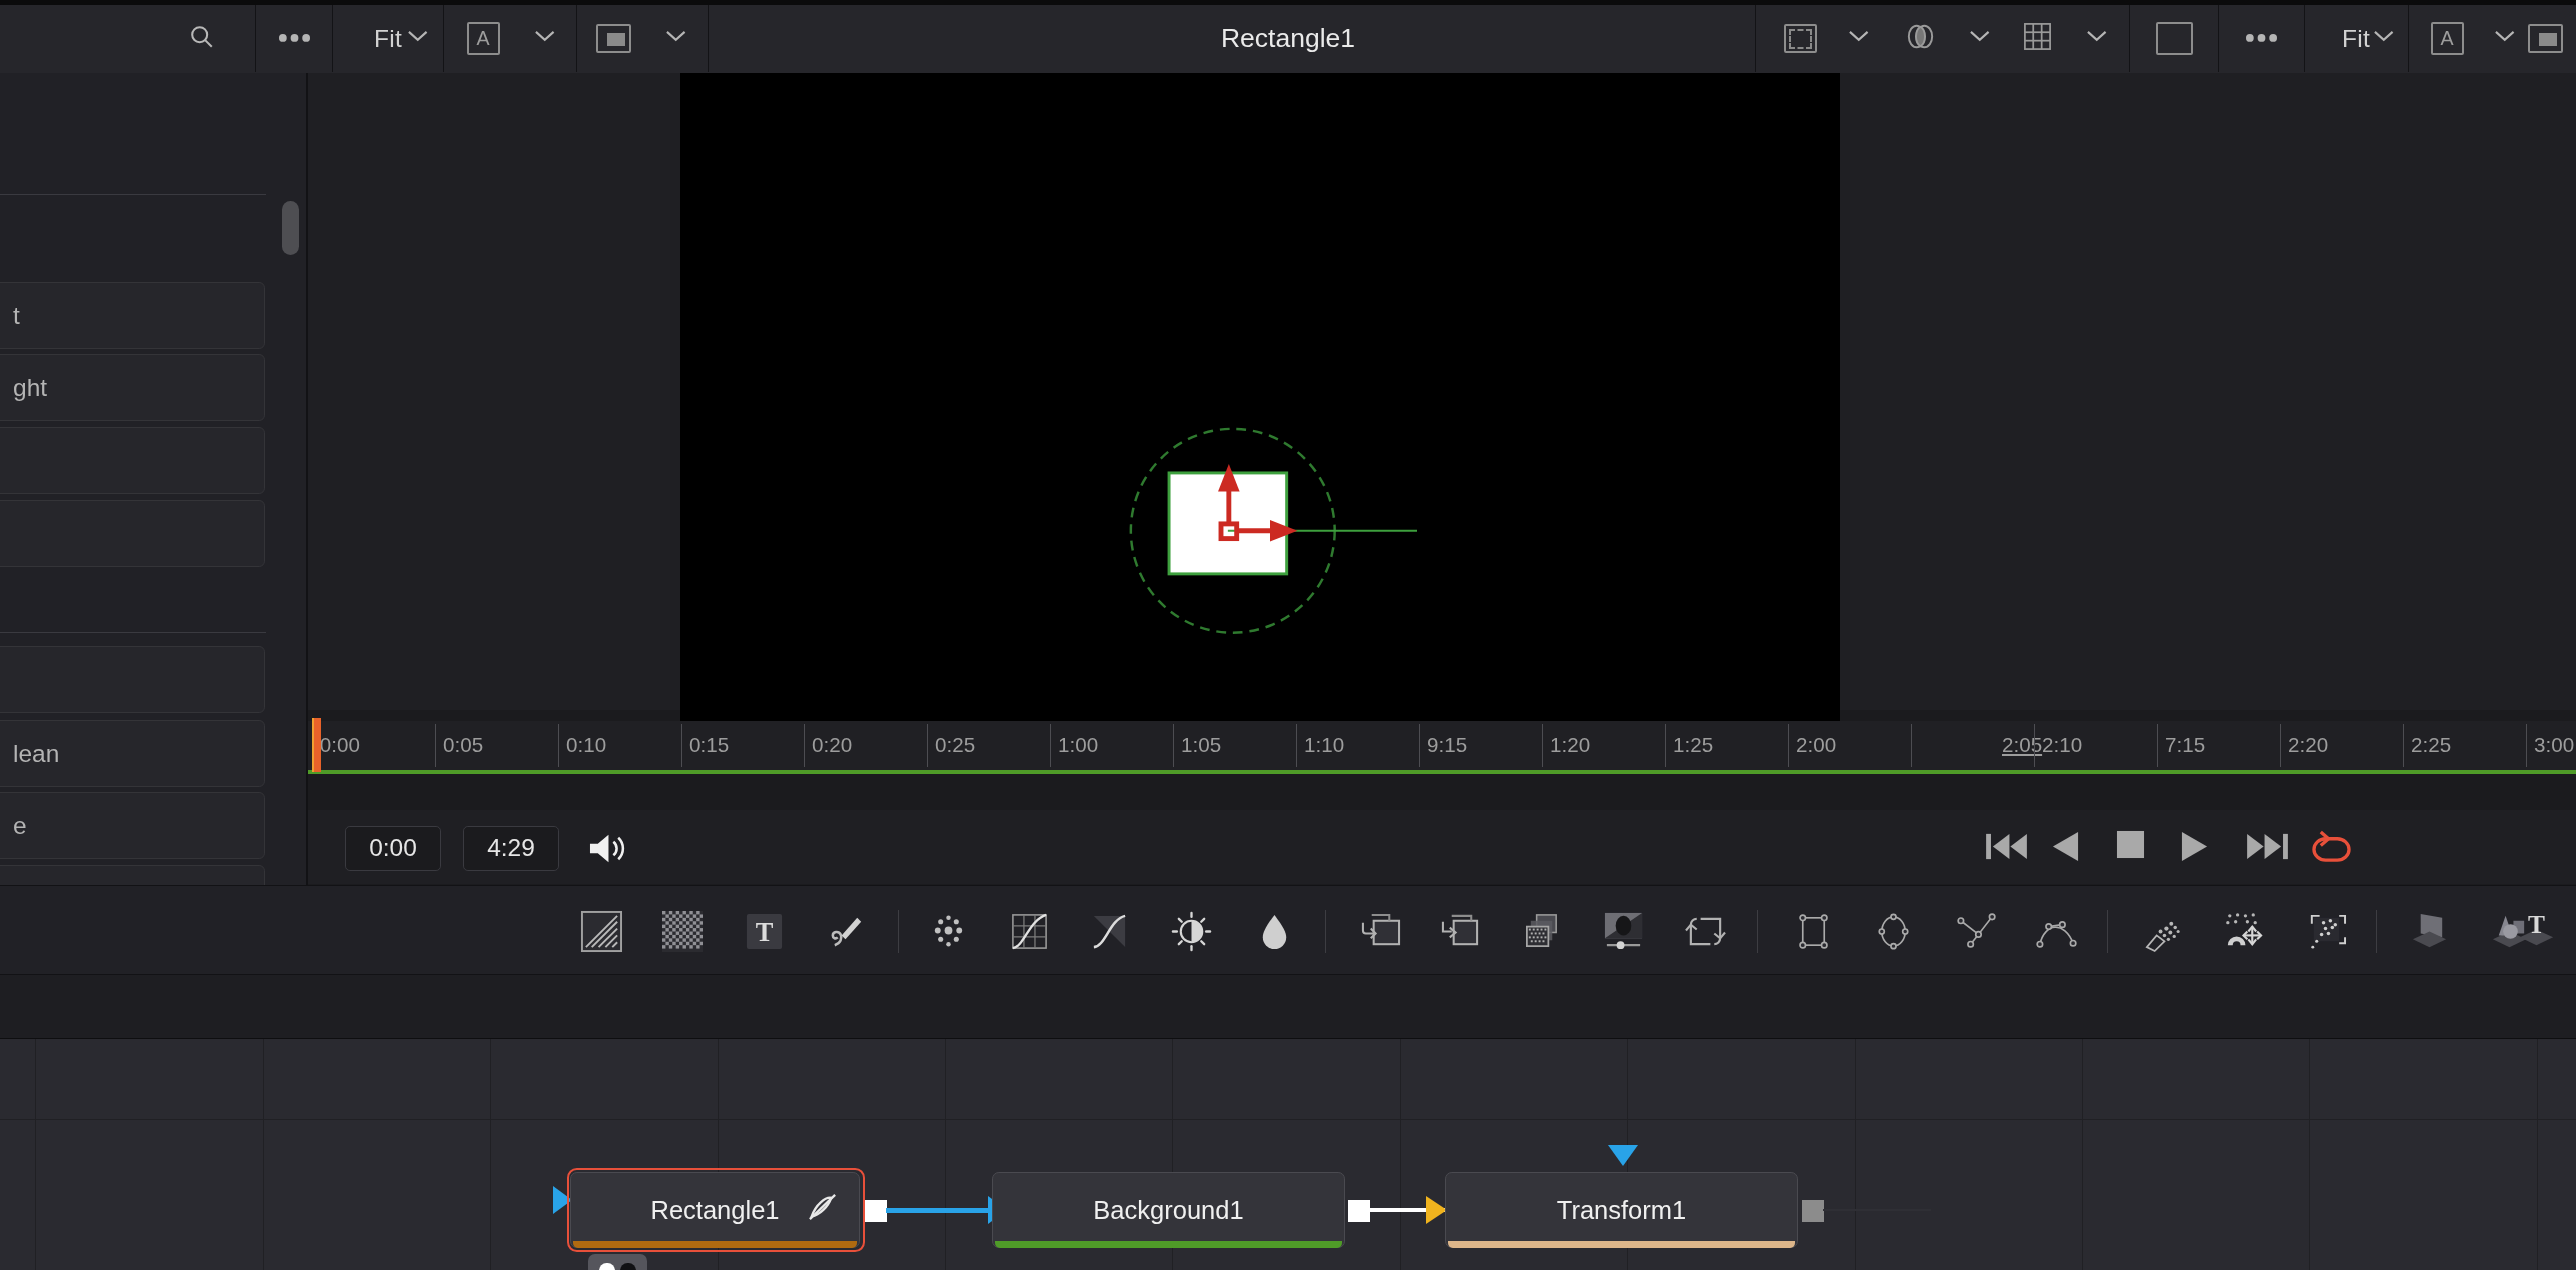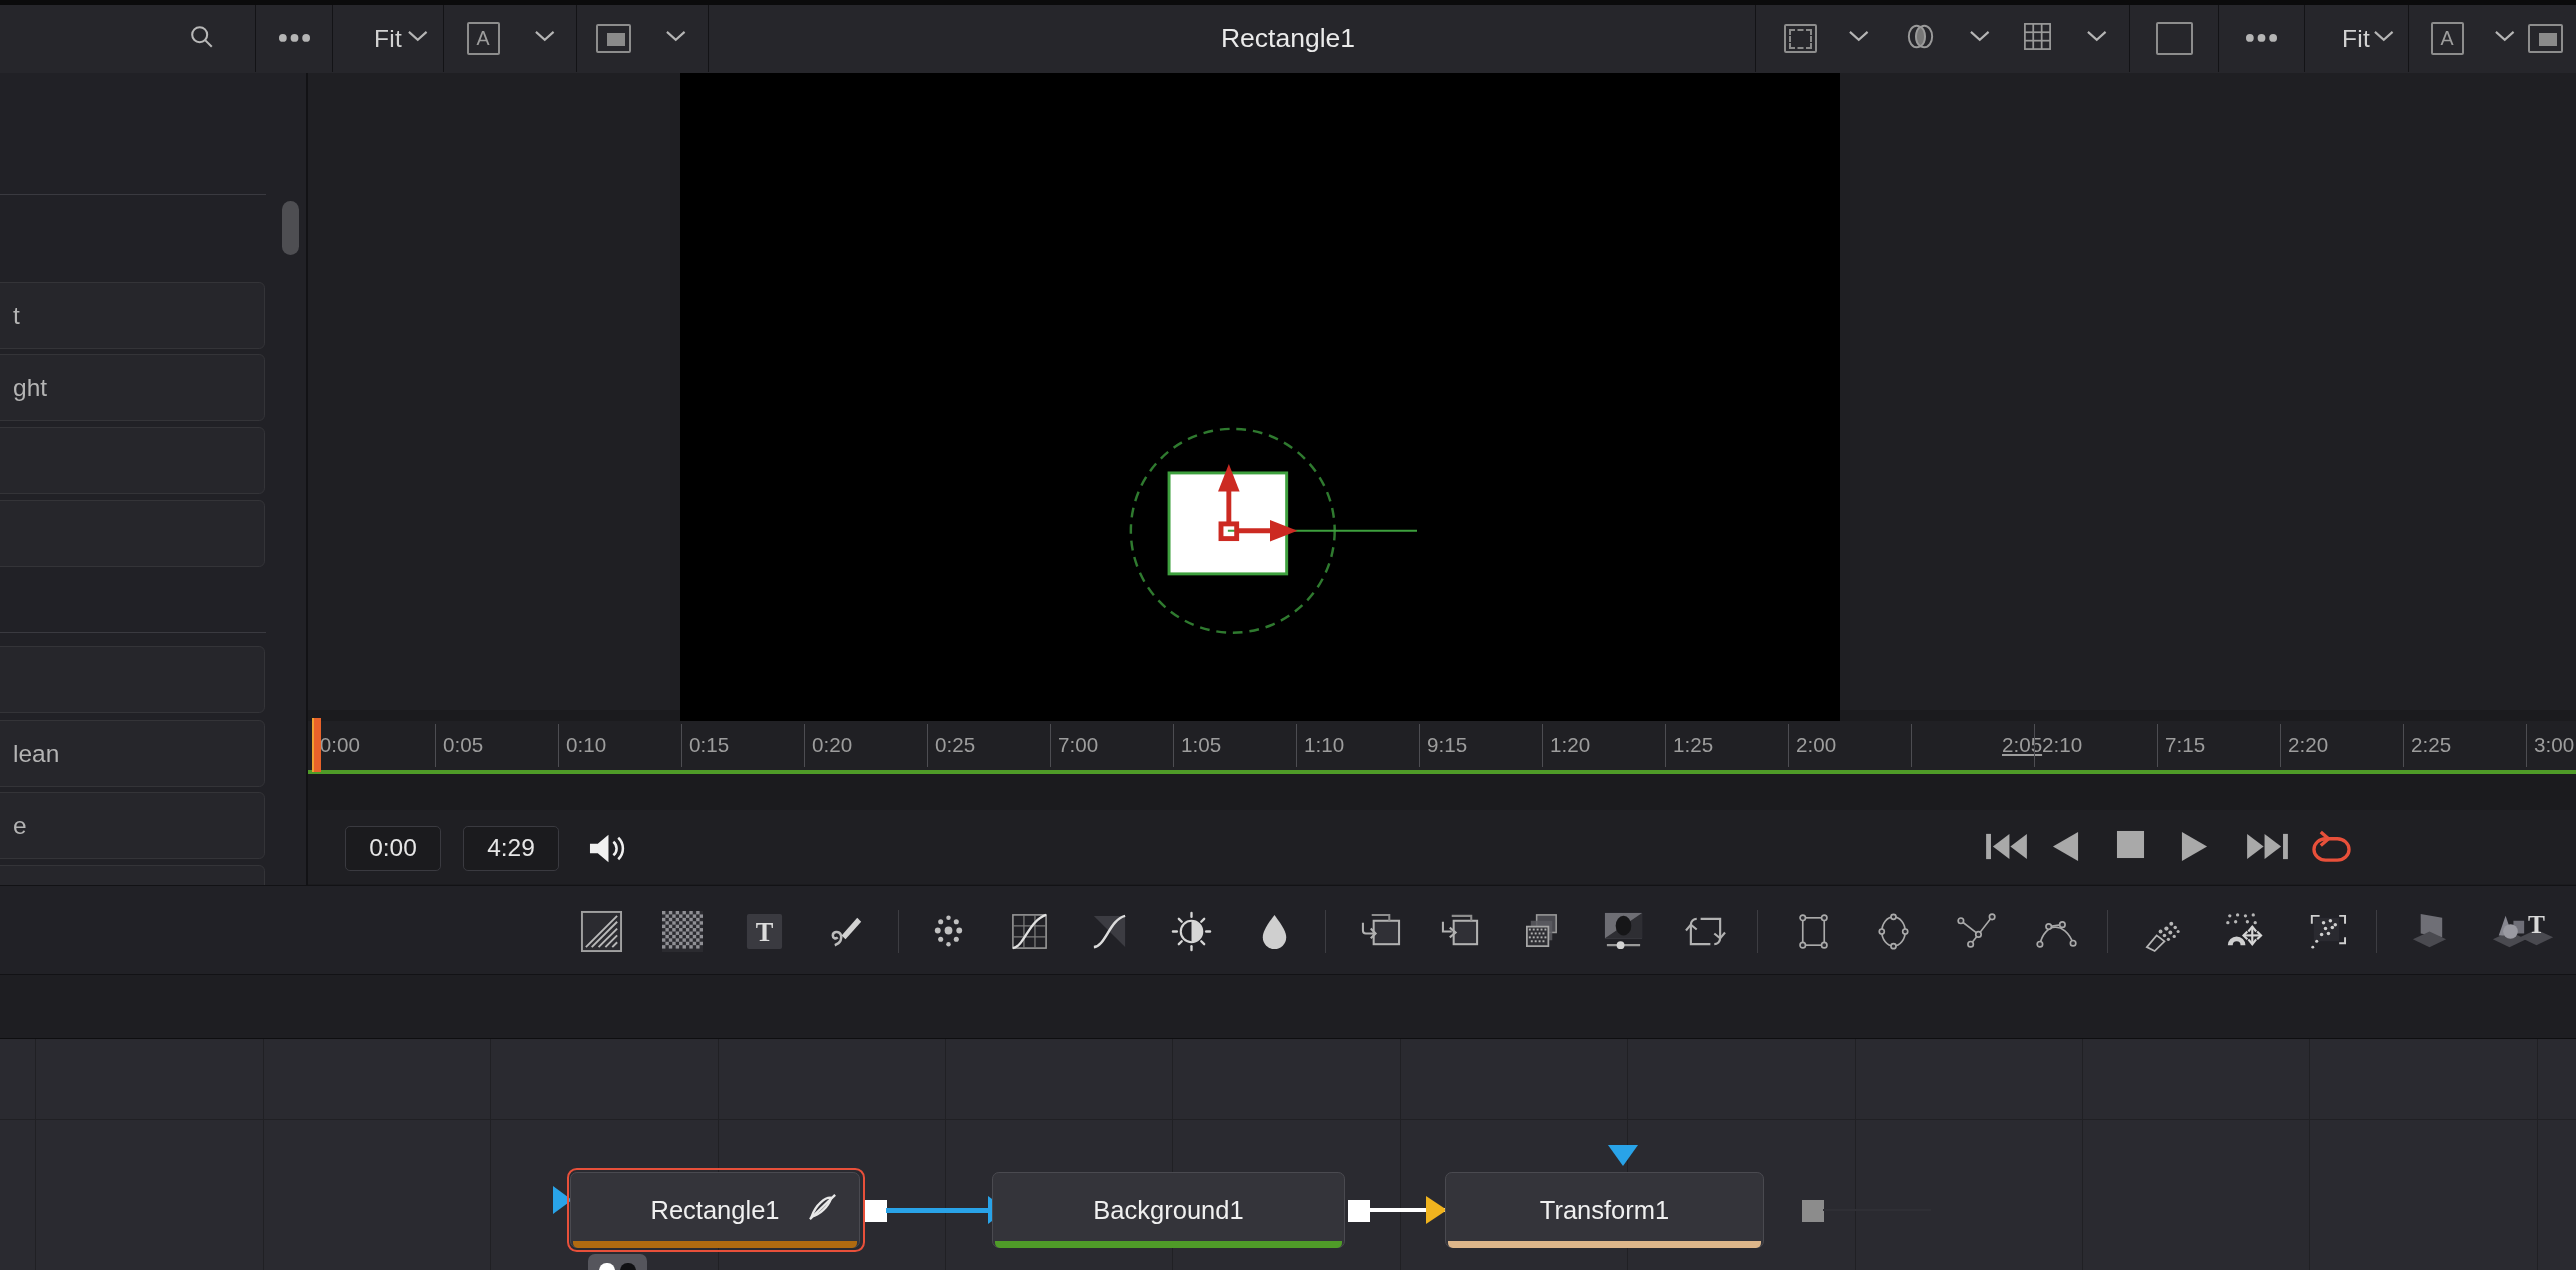--- a/index.html
+++ b/index.html
@@ -306,21 +306,21 @@
       <div class="tlab" style="left: 135px;">0:05</div>
       <div class="tick" style="left: 250px;"></div>
       <div class="tlab" style="left: 258px;">0:10</div>
       <div class="tick" style="left: 373px;"></div>
       <div class="tlab" style="left: 381px;">0:15</div>
       <div class="tick" style="left: 496px;"></div>
       <div class="tlab" style="left: 504px;">0:20</div>
       <div class="tick" style="left: 619px;"></div>
       <div class="tlab" style="left: 627px;">0:25</div>
       <div class="tick" style="left: 742px;"></div>
-      <div class="tlab" style="left: 750px;">7:00</div>
+      <div class="tlab" style="left: 750px;">1:00</div>
       <div class="tick" style="left: 865px;"></div>
       <div class="tlab" style="left: 873px;">1:05</div>
       <div class="tick" style="left: 988px;"></div>
       <div class="tlab" style="left: 996px; text-align: right;">1:10</div>
       <div class="tick" style="left: 1111px;"></div>
       <div class="tlab" style="left: 1119px;">9:15</div>
       <div class="tick" style="left: 1234px;"></div>
       <div class="tlab" style="left: 1242px;">1:20</div>
       <div class="tick" style="left: 1357px;"></div>
       <div class="tlab" style="left: 1365px;">1:25</div>
@@ -779,21 +779,21 @@
     <div class="in-tri" style="left:988px;top:157px;border-left:19.6px solid #29a3e8;"></div>
 
     <div class="node" style="left:992px;top:133px;width:353px;">
       <span class="nlabel">Background1</span>
       <span class="nbar" style="background:#4f9b28;"></span>
     </div>
     <div class="out-sq" style="left:1348px;top:161px;background:#ffffff;"></div>
     <div class="wire" style="left:1369px;top:169px;width:84px;background:#ffffff;height:3.9px;"></div>
     <div class="in-tri" style="left:1426px;top:157px;border-left:21.6px solid #f0b31e;"></div>
 
-    <div class="node" style="left:1445px;top:133px;width:319px;">
+    <div class="node" style="left:1445px;top:133px;width:353px;">
       <span class="nlabel">Transform1</span>
       <span class="nbar" style="background:#ddb68a;"></span>
     </div>
     <div style="position:absolute;left:1608px;top:106px;width:0;height:0;
                 border-left:15.7px solid transparent;border-right:15.7px solid transparent;
                 border-top:21.6px solid #29a3e8;"></div>
     <div class="out-sq" style="left:1802px;top:161px;background:#8c8c8c;"></div>
     <div class="wire" style="left:1823px;top:170px;width:108px;background:#2f2f35;height:2px;"></div>
   </div>
 

